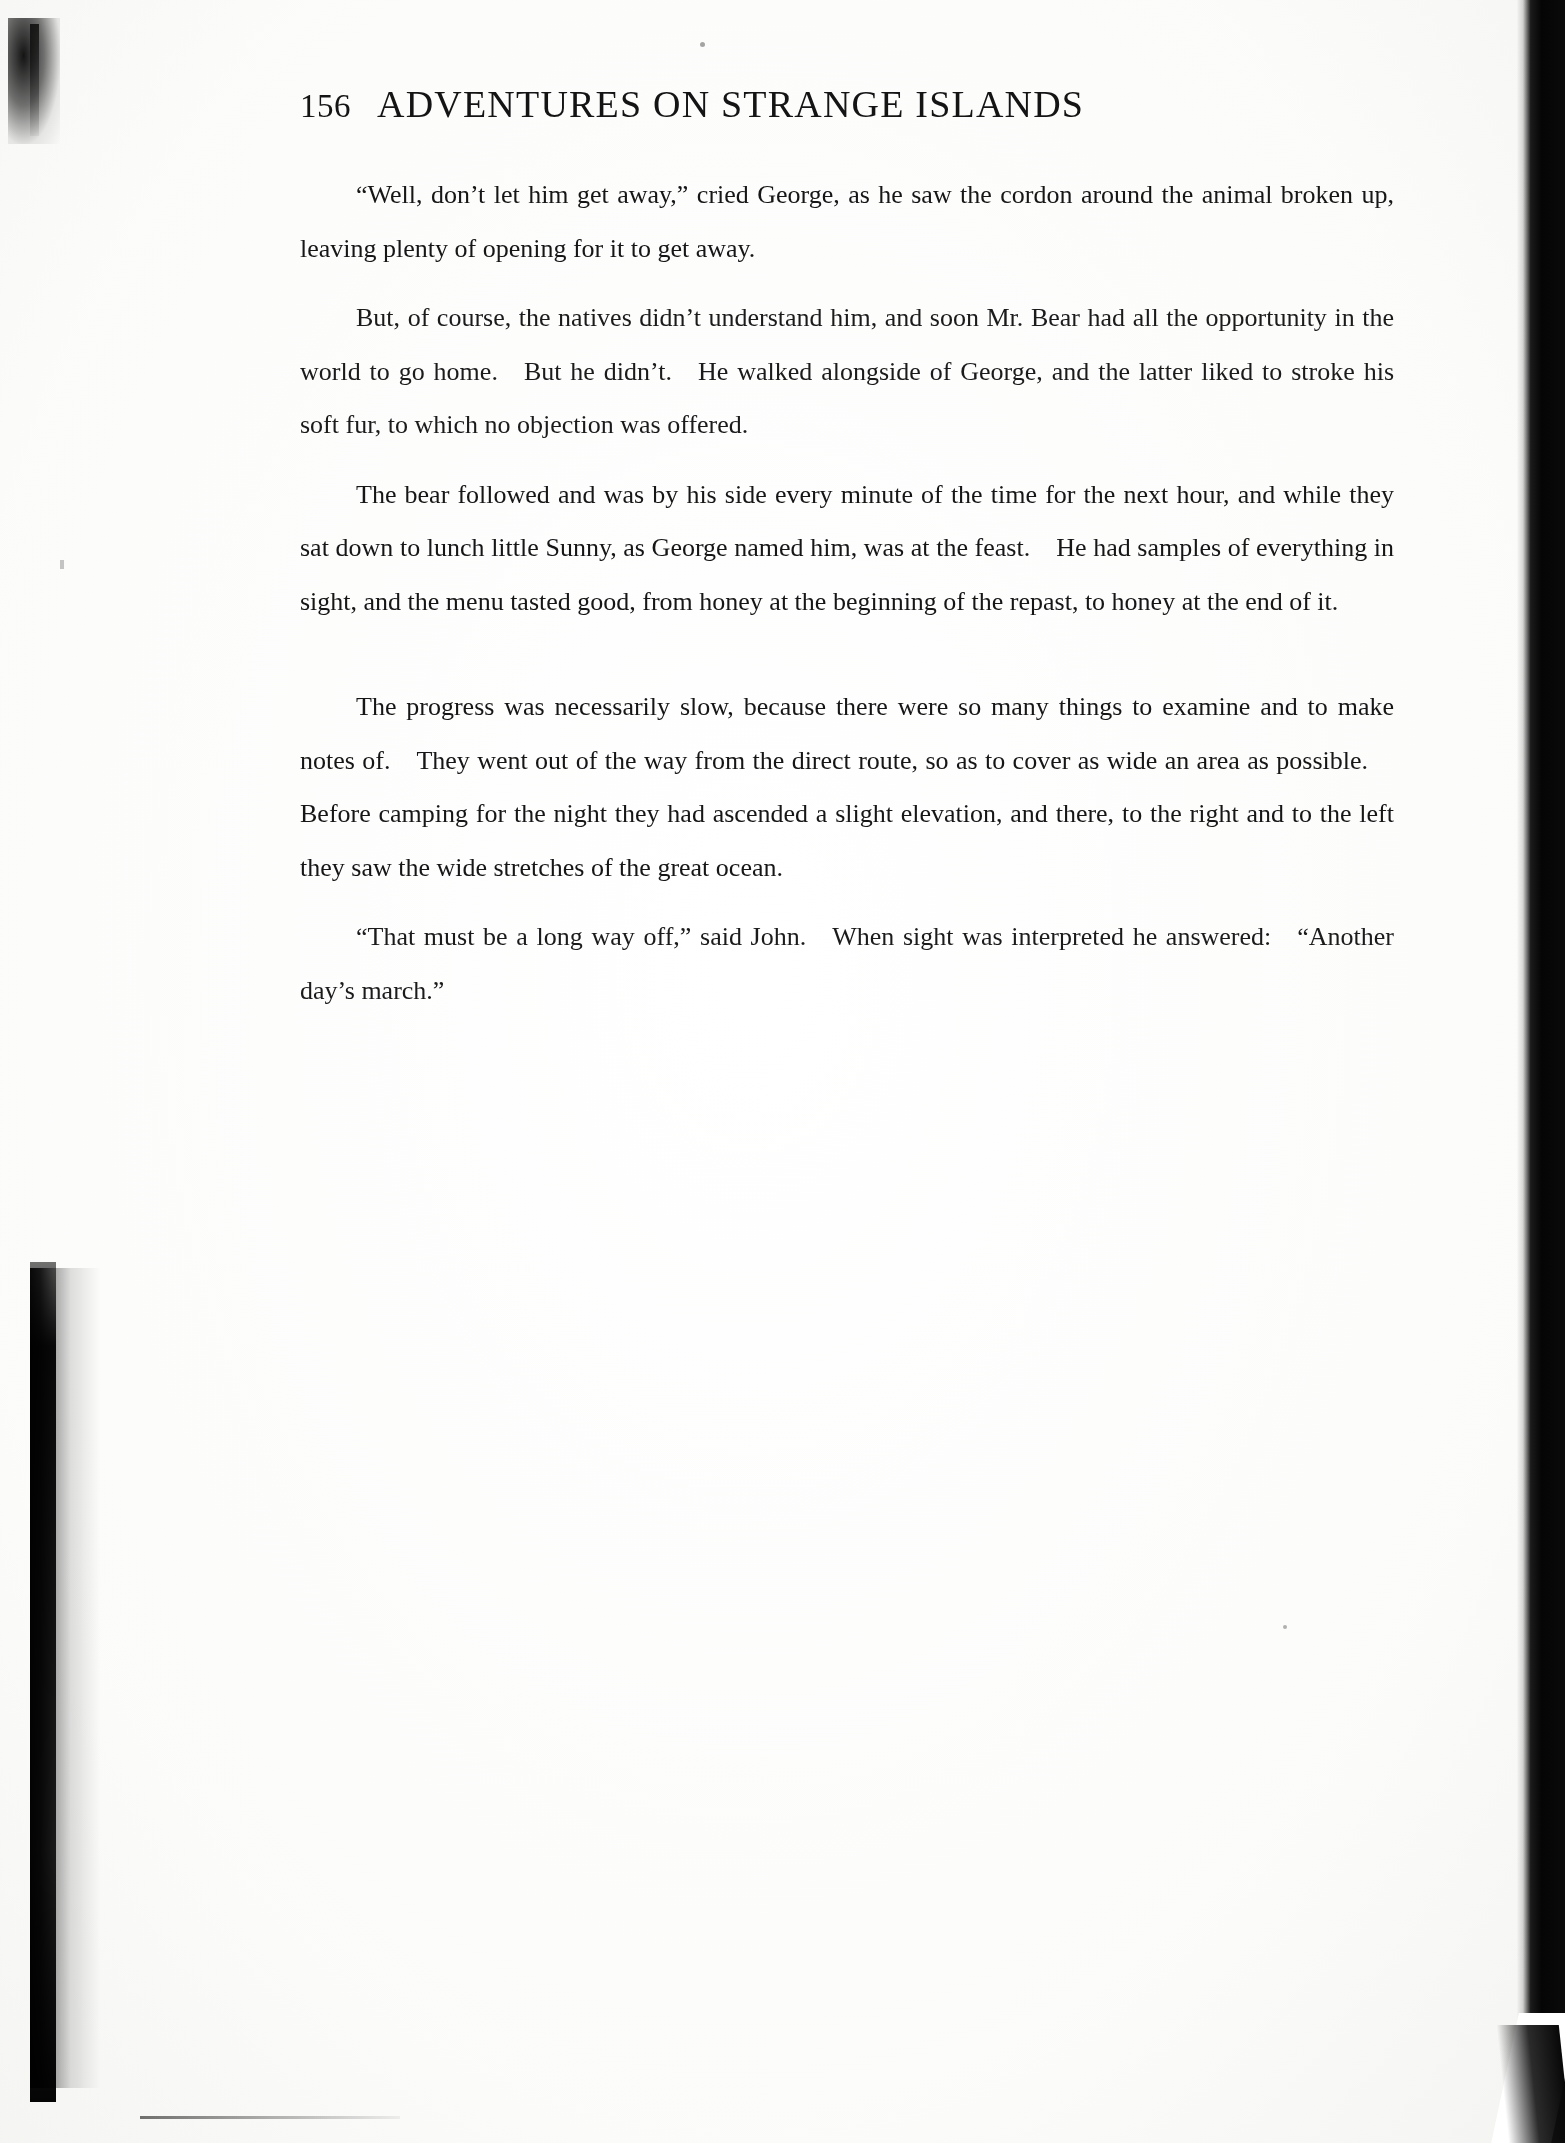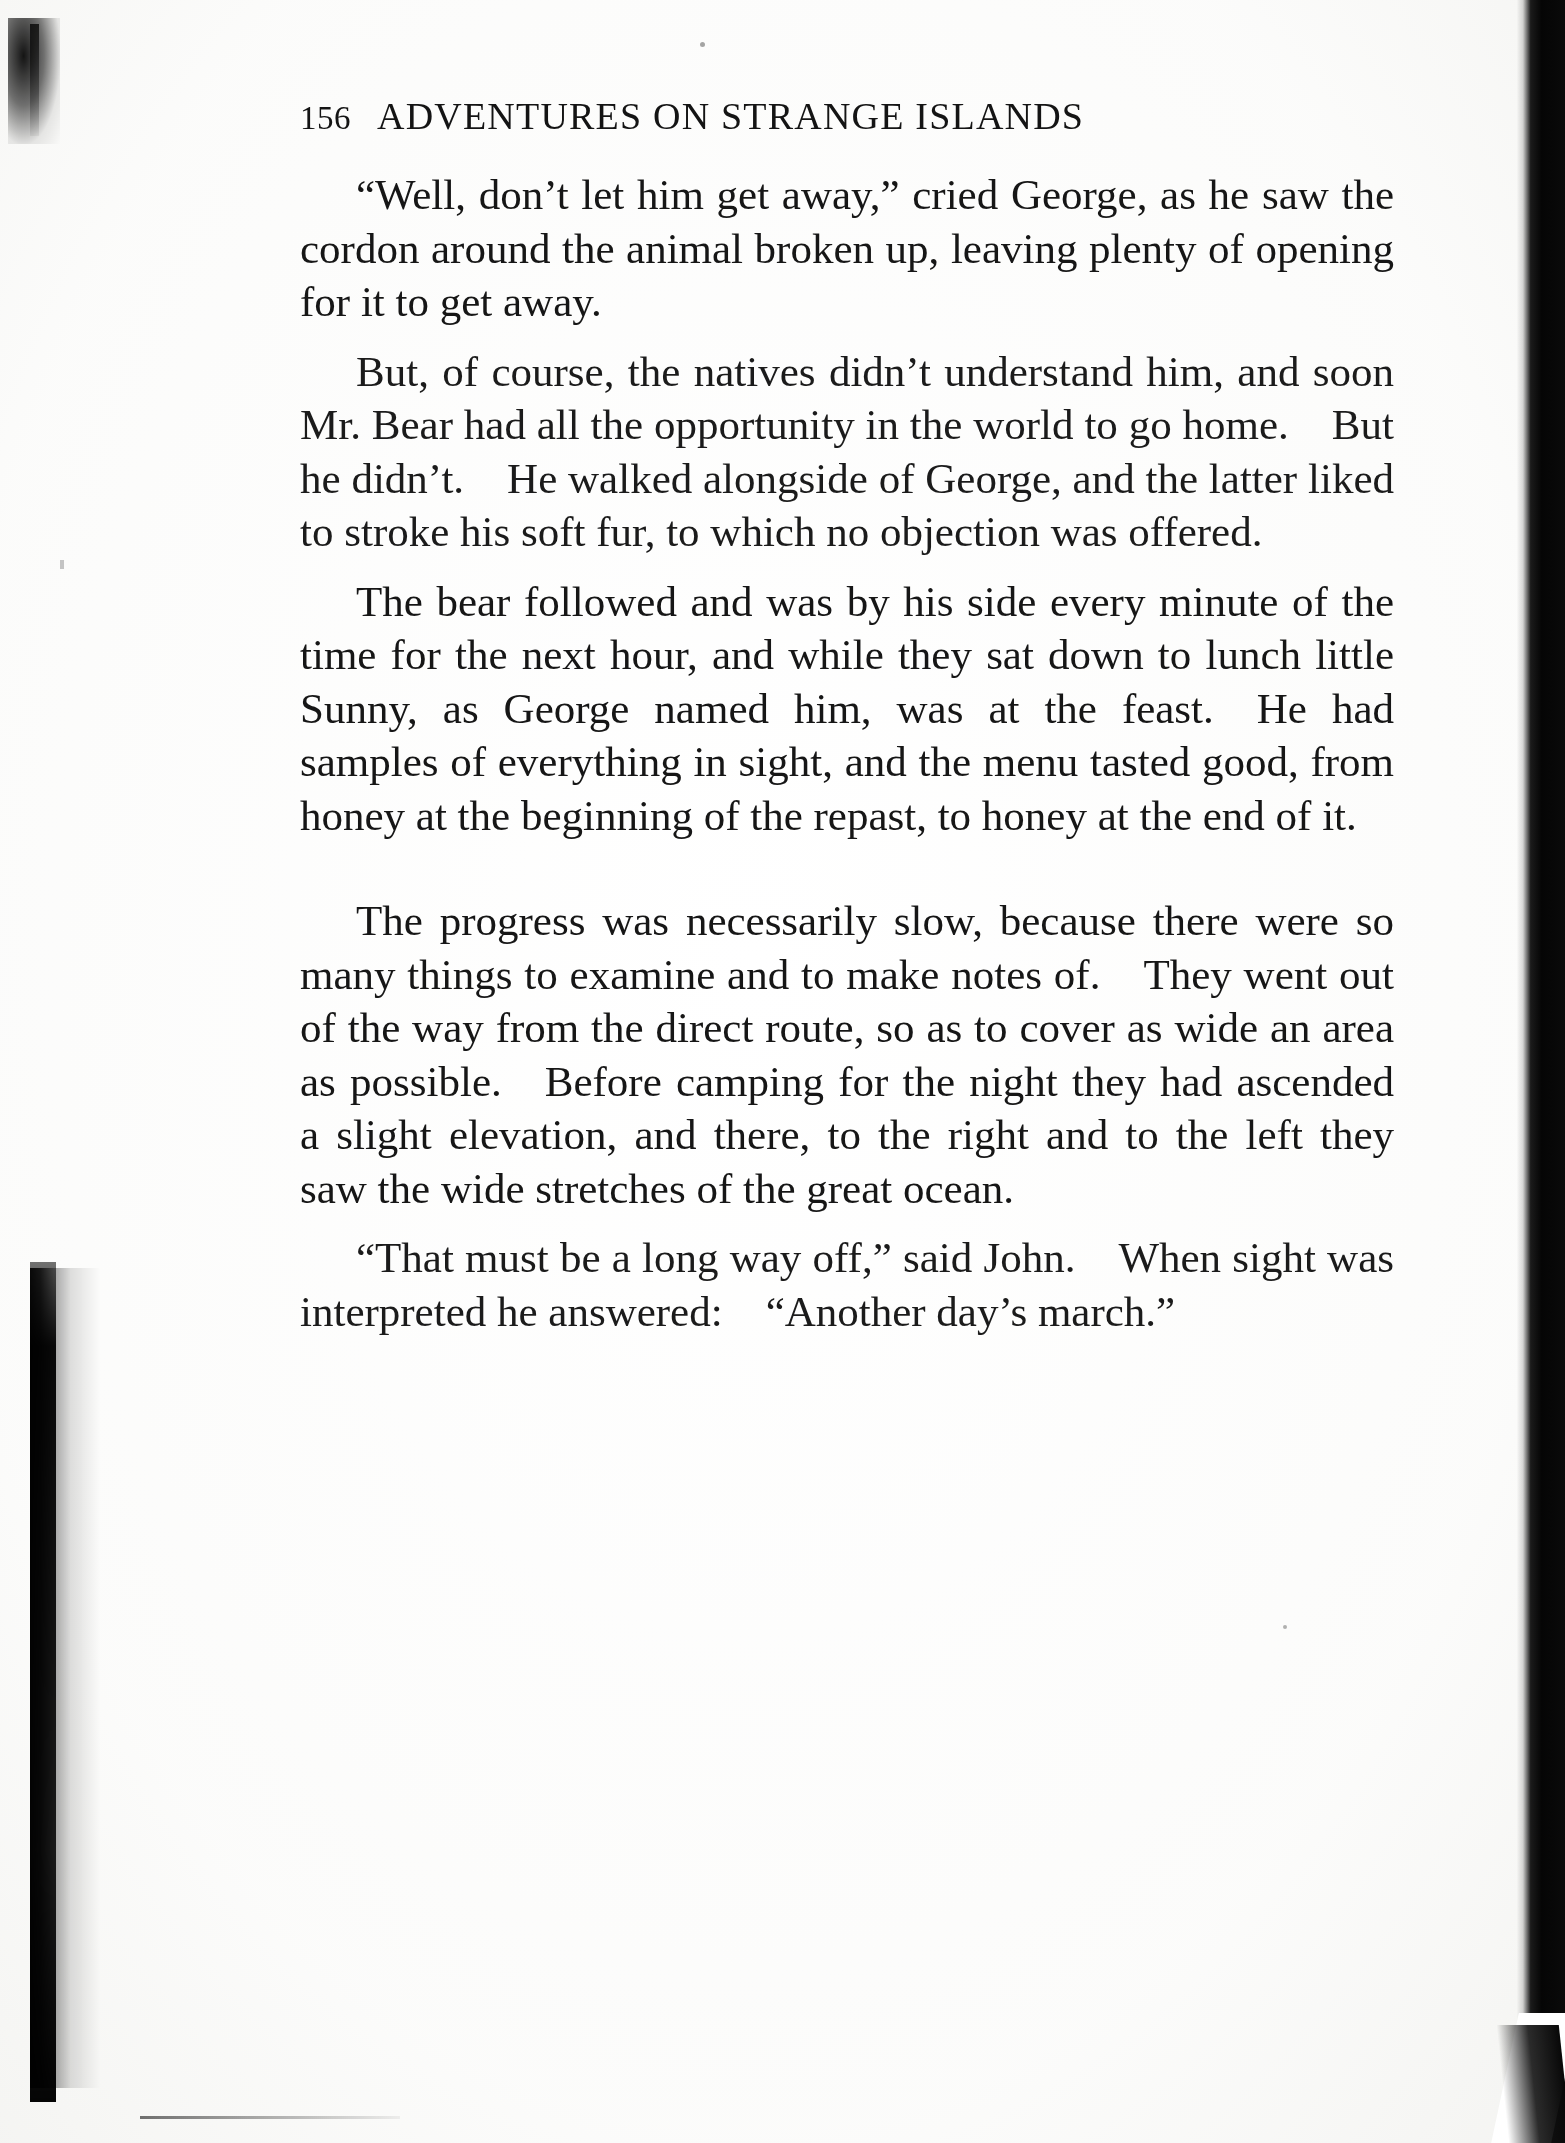--- a/index.html
+++ b/index.html
@@ -153,21 +153,21 @@
   .page {
     position: absolute;
     left: 0;
     top: 0;
     width: 1565px;
     height: 2143px;
   }
   .running-head {
     position: absolute;
     left: 300px;
-    top: 94px;
+    top: 82px;
     width: 1090px;
     font-size: 38px;
     letter-spacing: 1.2px;
     white-space: nowrap;
     color: #141414;
   }
   .running-head .folio {
     font-size: 33px;
     letter-spacing: 0.5px;
   }
@@ -176,21 +176,21 @@
   }
 
   .body-col {
     position: absolute;
     left: 300px;
     top: 168px;
     width: 1094px;
   }
   .para {
     margin: 0;
-    font-size: 43px;
+    font-size: 26px;
     line-height: 53.5px;
     text-align: justify;
     text-justify: inter-word;
     color: #171717;
   }
   .para.indent {
     text-indent: 56px;
   }
   .para + .para {
     margin-top: 16px;

